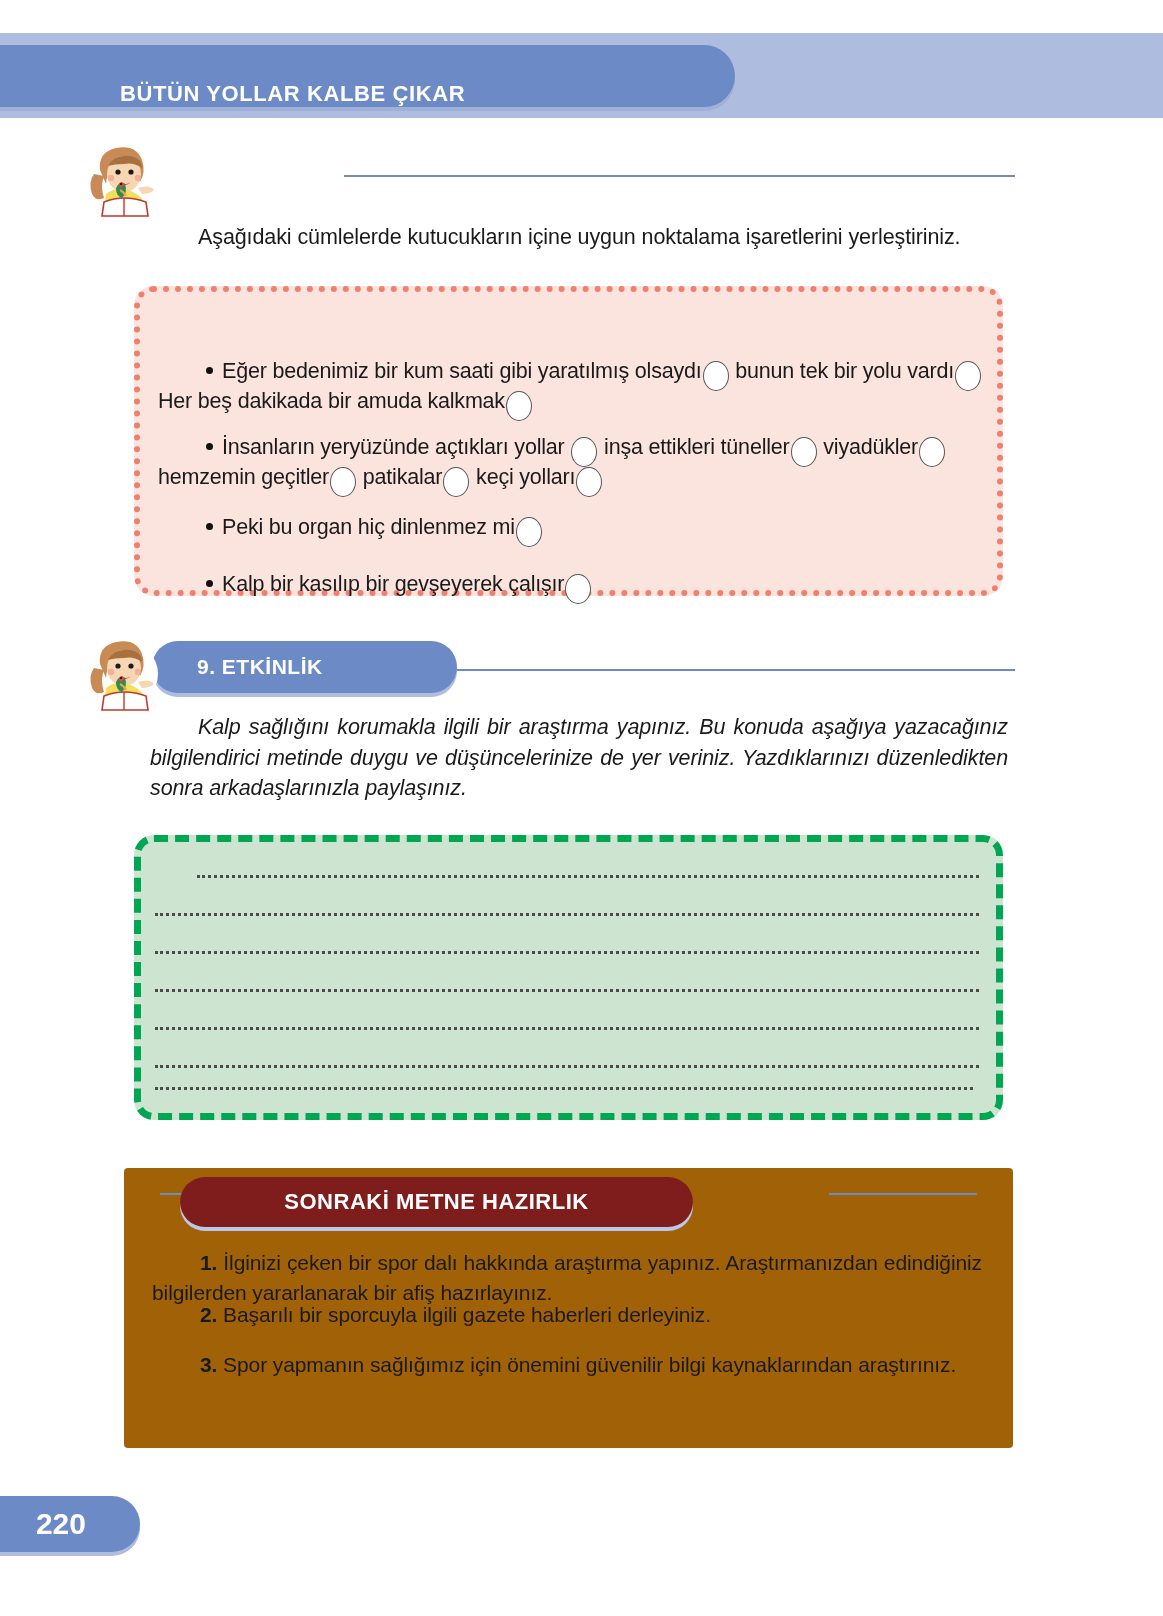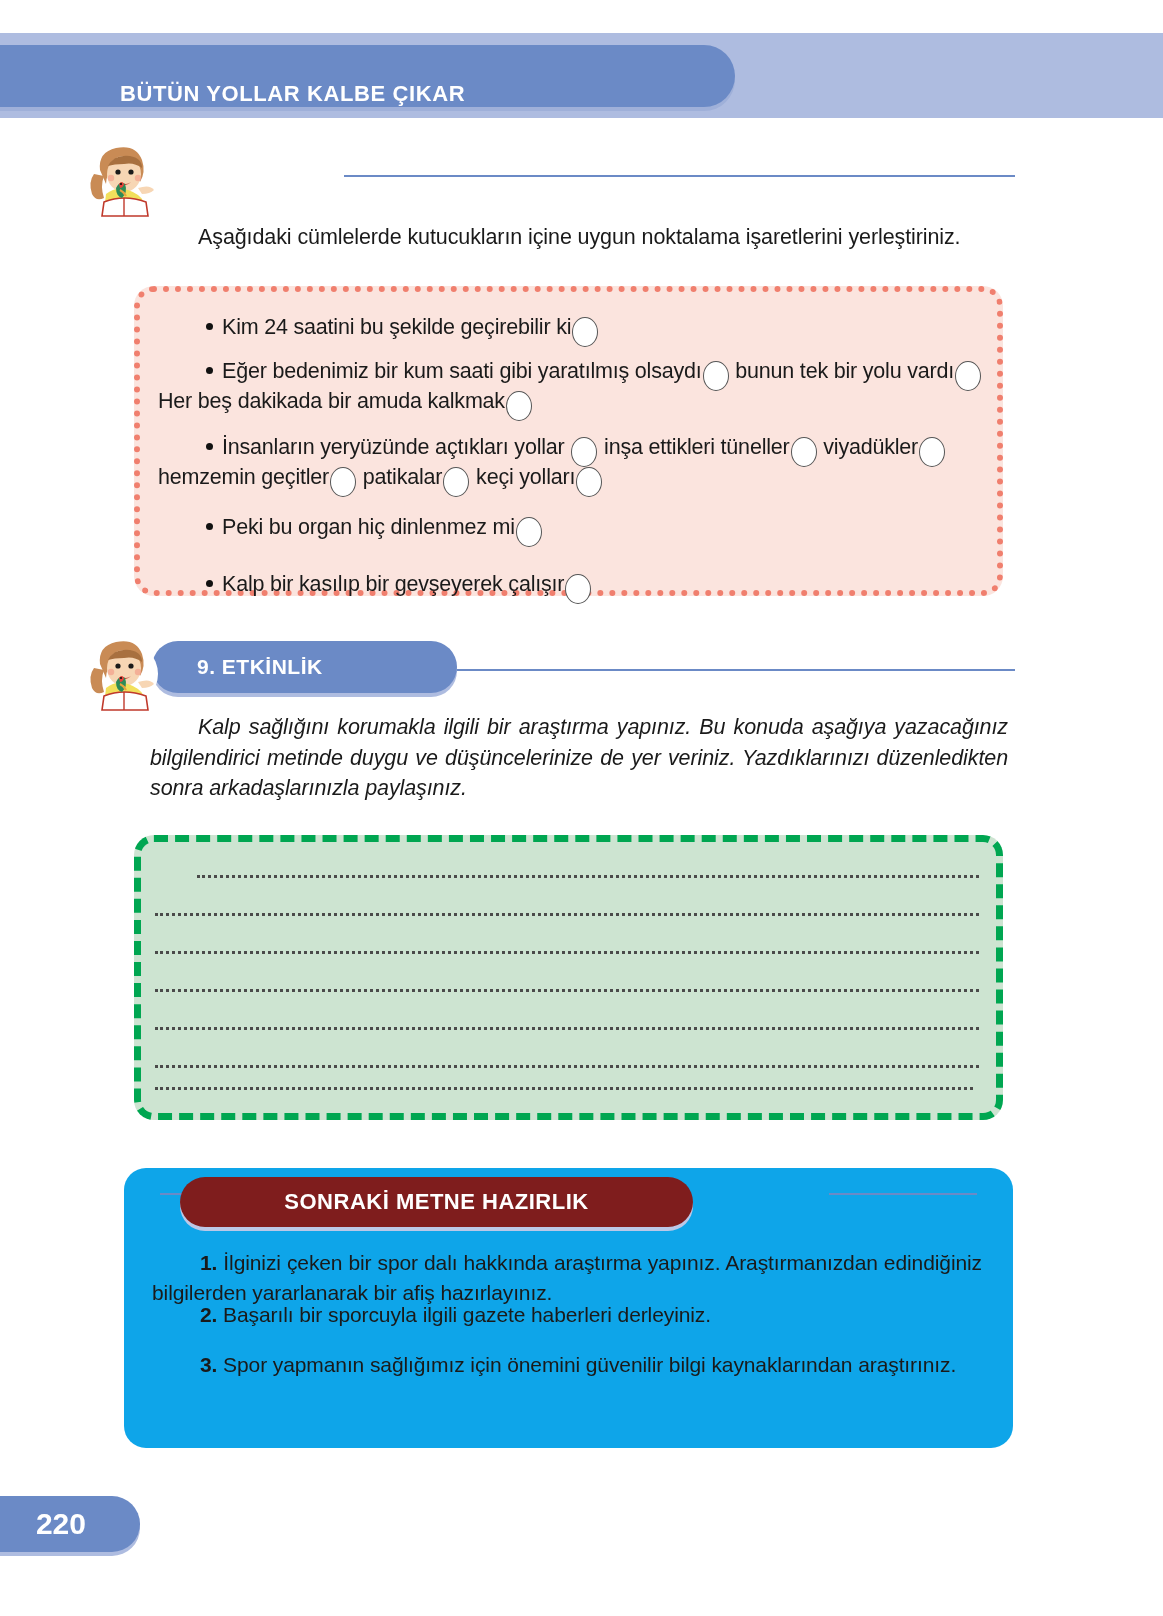--- a/index.html
+++ b/index.html
@@ -138,22 +138,22 @@
     position: absolute;
     height: 4px;
     border-bottom: 3px dotted #4a4a4a;
   }
 
   
   .prep-box {
     position: absolute;
     left: 124px; top: 1168px;
     width: 889px; height: 280px;
-    background: #0ea5e9;
-    border-radius: 22px;
+    background: #a16207;
+    border-radius: 4px;
   }
   .prep-rule {
     position: absolute;
     top: 25px;
     height: 2px;
     background: #6B8AC6;
   }
   .prep-pill {
     position: absolute;
     left: 180px; top: 1177px;
@@ -232,23 +232,20 @@
     <path d="M39 44 Q42 40 44 44 Q43 48 40 48 Z" fill="#E8443A"></path>
     <circle cx="41" cy="44" r="1.1" fill="#111"></circle>
     <path d="M40 50 Q44 52 46 56" stroke="#E8A33D" stroke-width="2" fill="none"></path>
   </svg>
 </div>
 
 <div class="para indent" style="left:150px; top:222px; width:858px;">Aşağıdaki cümlelerde kutucukların içine uygun noktalama işaretlerini yerleştiriniz.</div>
 
 <div class="pink-box">
 
-  <div class="pink-line" style="top:20px;">
-    <span style="display:inline-block;width:48px"></span><span class="bullet-dot"></span><span>Kim 24 saatini bu şekilde geçirebilir ki</span><span class="kutu"></span>
-  </div>
 
   <div class="pink-line" style="top:64px;">
     <span style="display:inline-block;width:48px"></span><span class="bullet-dot"></span><span>Eğer bedenimiz bir kum saati gibi yaratılmış olsaydı</span><span class="kutu"></span><span> bunun tek bir yolu vardı</span><span class="kutu"></span><span> Her beş dakikada bir amuda kalkmak</span><span class="kutu"></span>
   </div>
 
   <div class="pink-line" style="top:140px;">
     <span style="display:inline-block;width:48px"></span><span class="bullet-dot"></span><span>İnsanların yeryüzünde açtıkları yollar </span><span class="kutu"></span><span> inşa ettikleri tüneller</span><span class="kutu"></span><span> viyadükler</span><span class="kutu"></span><span> hemzemin geçitler</span><span class="kutu"></span><span> patikalar</span><span class="kutu"></span><span> keçi yolları</span><span class="kutu"></span>
   </div>
 
   <div class="pink-line" style="top:220px;">

